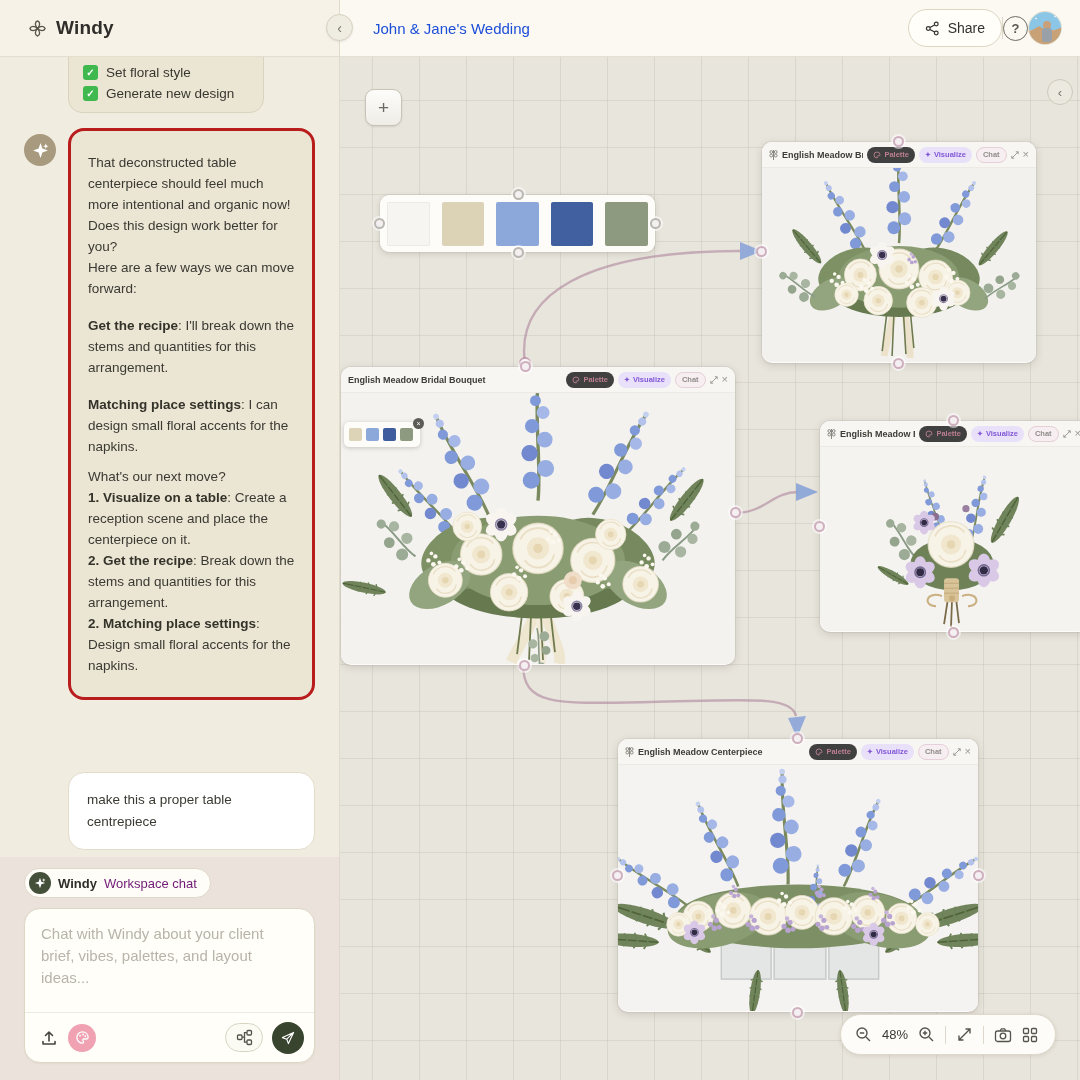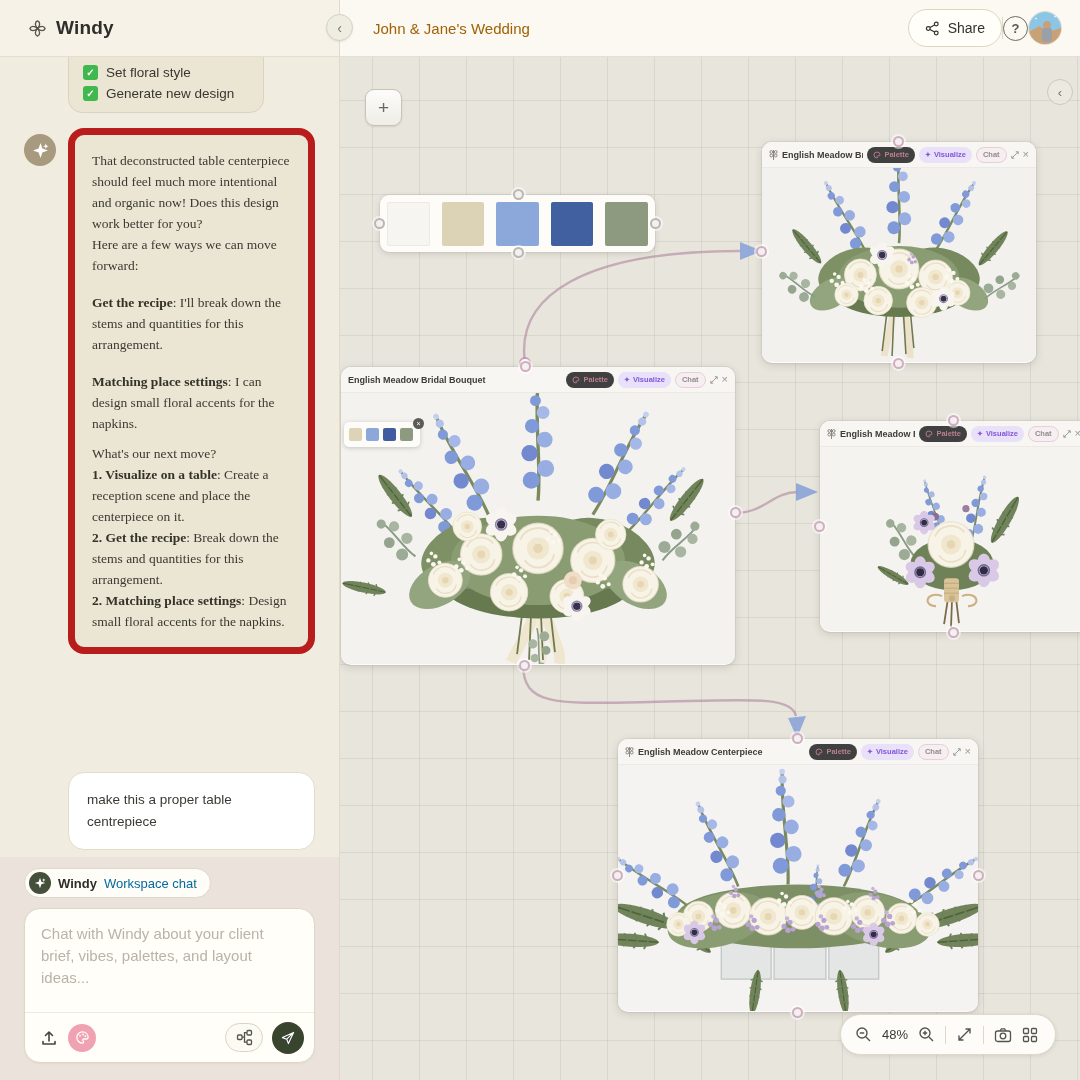--- a/index.html
+++ b/index.html
@@ -5,45 +5,45 @@
   * { margin:0; padding:0; box-sizing:border-box; }
   html,body { width:1080px; height:1080px; font-family:"Liberation Sans", sans-serif; background:#e8e5dd; overflow:hidden; }
 
   
   .app { position:relative; width:1080px; height:964px; }
   .side-header { position:absolute; left:0; top:0; width:340px; height:57px; background:#f6f2e8; border-bottom:1px solid #e3decf; border-right:1px solid #e0dbcb; display:flex; align-items:center; z-index:30; }
   .brand { display:flex; align-items:center; gap:9px; margin-left:28px; }
   .brand-name { font-size:19px; font-weight:700; color:#2f2e2a; letter-spacing:.2px; }
   .collapse-left { position:absolute; left:326px; top:14px; width:27px; height:27px; border-radius:50%; background:#efece1; border:1px solid #d6d1bf; display:flex; align-items:center; justify-content:center; color:#76746c; font-size:14px; z-index:40; box-shadow:0 1px 2px rgba(0,0,0,.08); }
   .main-header { position:absolute; left:340px; top:0; width:740px; height:57px; background:#fbf9f2; border-bottom:1px solid #e5e0d1; display:flex; align-items:center; z-index:20; }
-  .doc-title { margin-left:33px; font-size:15px; font-weight:500; color:#a16207; }
+  .doc-title { margin-left:33px; font-size:15px; font-weight:500; color:#1d4ed8; }
   .header-right { margin-left:auto; margin-right:18px; display:flex; align-items:center; }
   .share-btn { display:flex; align-items:center; gap:8px; height:38px; padding:0 16px; border:1px solid #ddd7c2; border-radius:19px; background:#fffef9; font-size:14px; font-weight:500; color:#34322e; }
   .hdr-divider { width:1px; height:22px; background:#ddd8c8; }
   .help-btn { width:25px; height:25px; border-radius:50%; border:1.5px solid #6e6c64; color:#5a5850; font-size:13px; font-weight:600; display:flex; align-items:center; justify-content:center; background:transparent; }
   .avatar { width:34px; height:34px; border-radius:50%; overflow:hidden; border:1px solid #e4ddca; }
 
   
   .side-body { position:absolute; left:0; top:57px; width:340px; height:800px; background:#f1ece0; border-right:1px solid #e0dbcb; overflow:hidden; z-index:10; }
   .check-card { position:absolute; left:68px; top:-22px; width:196px; height:78px; background:#ebe5d4; border:1px solid #d9d3c0; border-radius:14px; padding:26px 14px 0 14px; }
   .check-row { display:flex; align-items:center; gap:8px; height:21px; font-size:13.5px; color:#38372f; }
   .check-box { width:15px; height:15px; border-radius:3px; background:#3fb84e; color:#fff; font-size:10px; font-weight:700; display:flex; align-items:center; justify-content:center; flex:none; }
   .ai-avatar { position:absolute; left:24px; top:77px; width:32px; height:32px; border-radius:50%; background:#a89a7e; display:flex; align-items:center; justify-content:center; }
-  .ai-bubble { position:absolute; left:68px; top:71px; width:247px; background:#ebe5d4; border:7px solid #b91c1c; border-radius:16px; padding:15px 17px; font-size:13.5px; line-height:21px; color:#3a3932;font-family:Liberation Serif, serif; }
+  .ai-bubble { position:absolute; left:68px; top:71px; width:247px; background:#ebe5d4; border:3px solid #b91c1c; border-radius:16px; padding:21px 17px; font-size:13.5px; line-height:21px; color:#3a3932; }
   .ai-bubble b { font-weight:700; color:#343329; }
   .para-gap { margin-top:9px; }
   .opt-gap { margin-top:16px; }
   .user-bubble { position:absolute; left:68px; top:715px; width:247px; background:#ffffff; border:1px solid #e2dcca; border-radius:16px; padding:16px 18px; font-size:13.5px; line-height:22px; color:#3a3932; }
 
   
   .side-footer { position:absolute; left:0; top:857px; width:340px; height:223px; background:#ece2dc; border-right:1px solid #e0d6cf; z-index:12; }
   .ws-chip { position:absolute; left:24px; top:11px; height:30px; display:flex; align-items:center; gap:7px; background:#fffdf8; border:1px solid #ded8c8; border-radius:15px; padding:0 13px 0 4px; }
   .ws-icon { width:22px; height:22px; border-radius:50%; background:#44503a; display:flex; align-items:center; justify-content:center; }
   .ws-name { font-size:13px; font-weight:700; color:#2f2e29; }
-  .ws-label { font-size:13px; color:#0369a1; }
+  .ws-label { font-size:13px; color:#701a75; }
   .composer { position:absolute; left:24px; top:51px; width:291px; height:155px; background:#fffef9; border:1px solid #ddd7c5; border-radius:16px; display:flex; flex-direction:column; overflow:hidden; box-shadow:0 1px 2px rgba(90,80,60,.06); }
   .composer textarea { flex:1; border:none; outline:none; resize:none; background:transparent; padding:14px 16px; font-family:"Liberation Sans",sans-serif; font-size:15px; line-height:22px; color:#3a3932; }
   .composer textarea::placeholder { color:#b9b4a9; }
   .composer-row { height:50px; border-top:1px solid #edebdf; display:flex; align-items:center; padding:0 10px 0 14px; gap:9px; }
   .icon-btn { background:none; border:none; display:flex; align-items:center; justify-content:center; }
   .pink-circle { width:28px; height:28px; border-radius:50%; background:#f0a2b2; display:flex; align-items:center; justify-content:center; }
   .flow-pill { margin-left:auto; width:38px; height:29px; border:1px solid #d9d4c2; border-radius:15px; background:#fbfaf3; display:flex; align-items:center; justify-content:center; }
   .send-btn { width:32px; height:32px; border-radius:50%; background:#39442f; display:flex; align-items:center; justify-content:center; border:none; }
 
   

